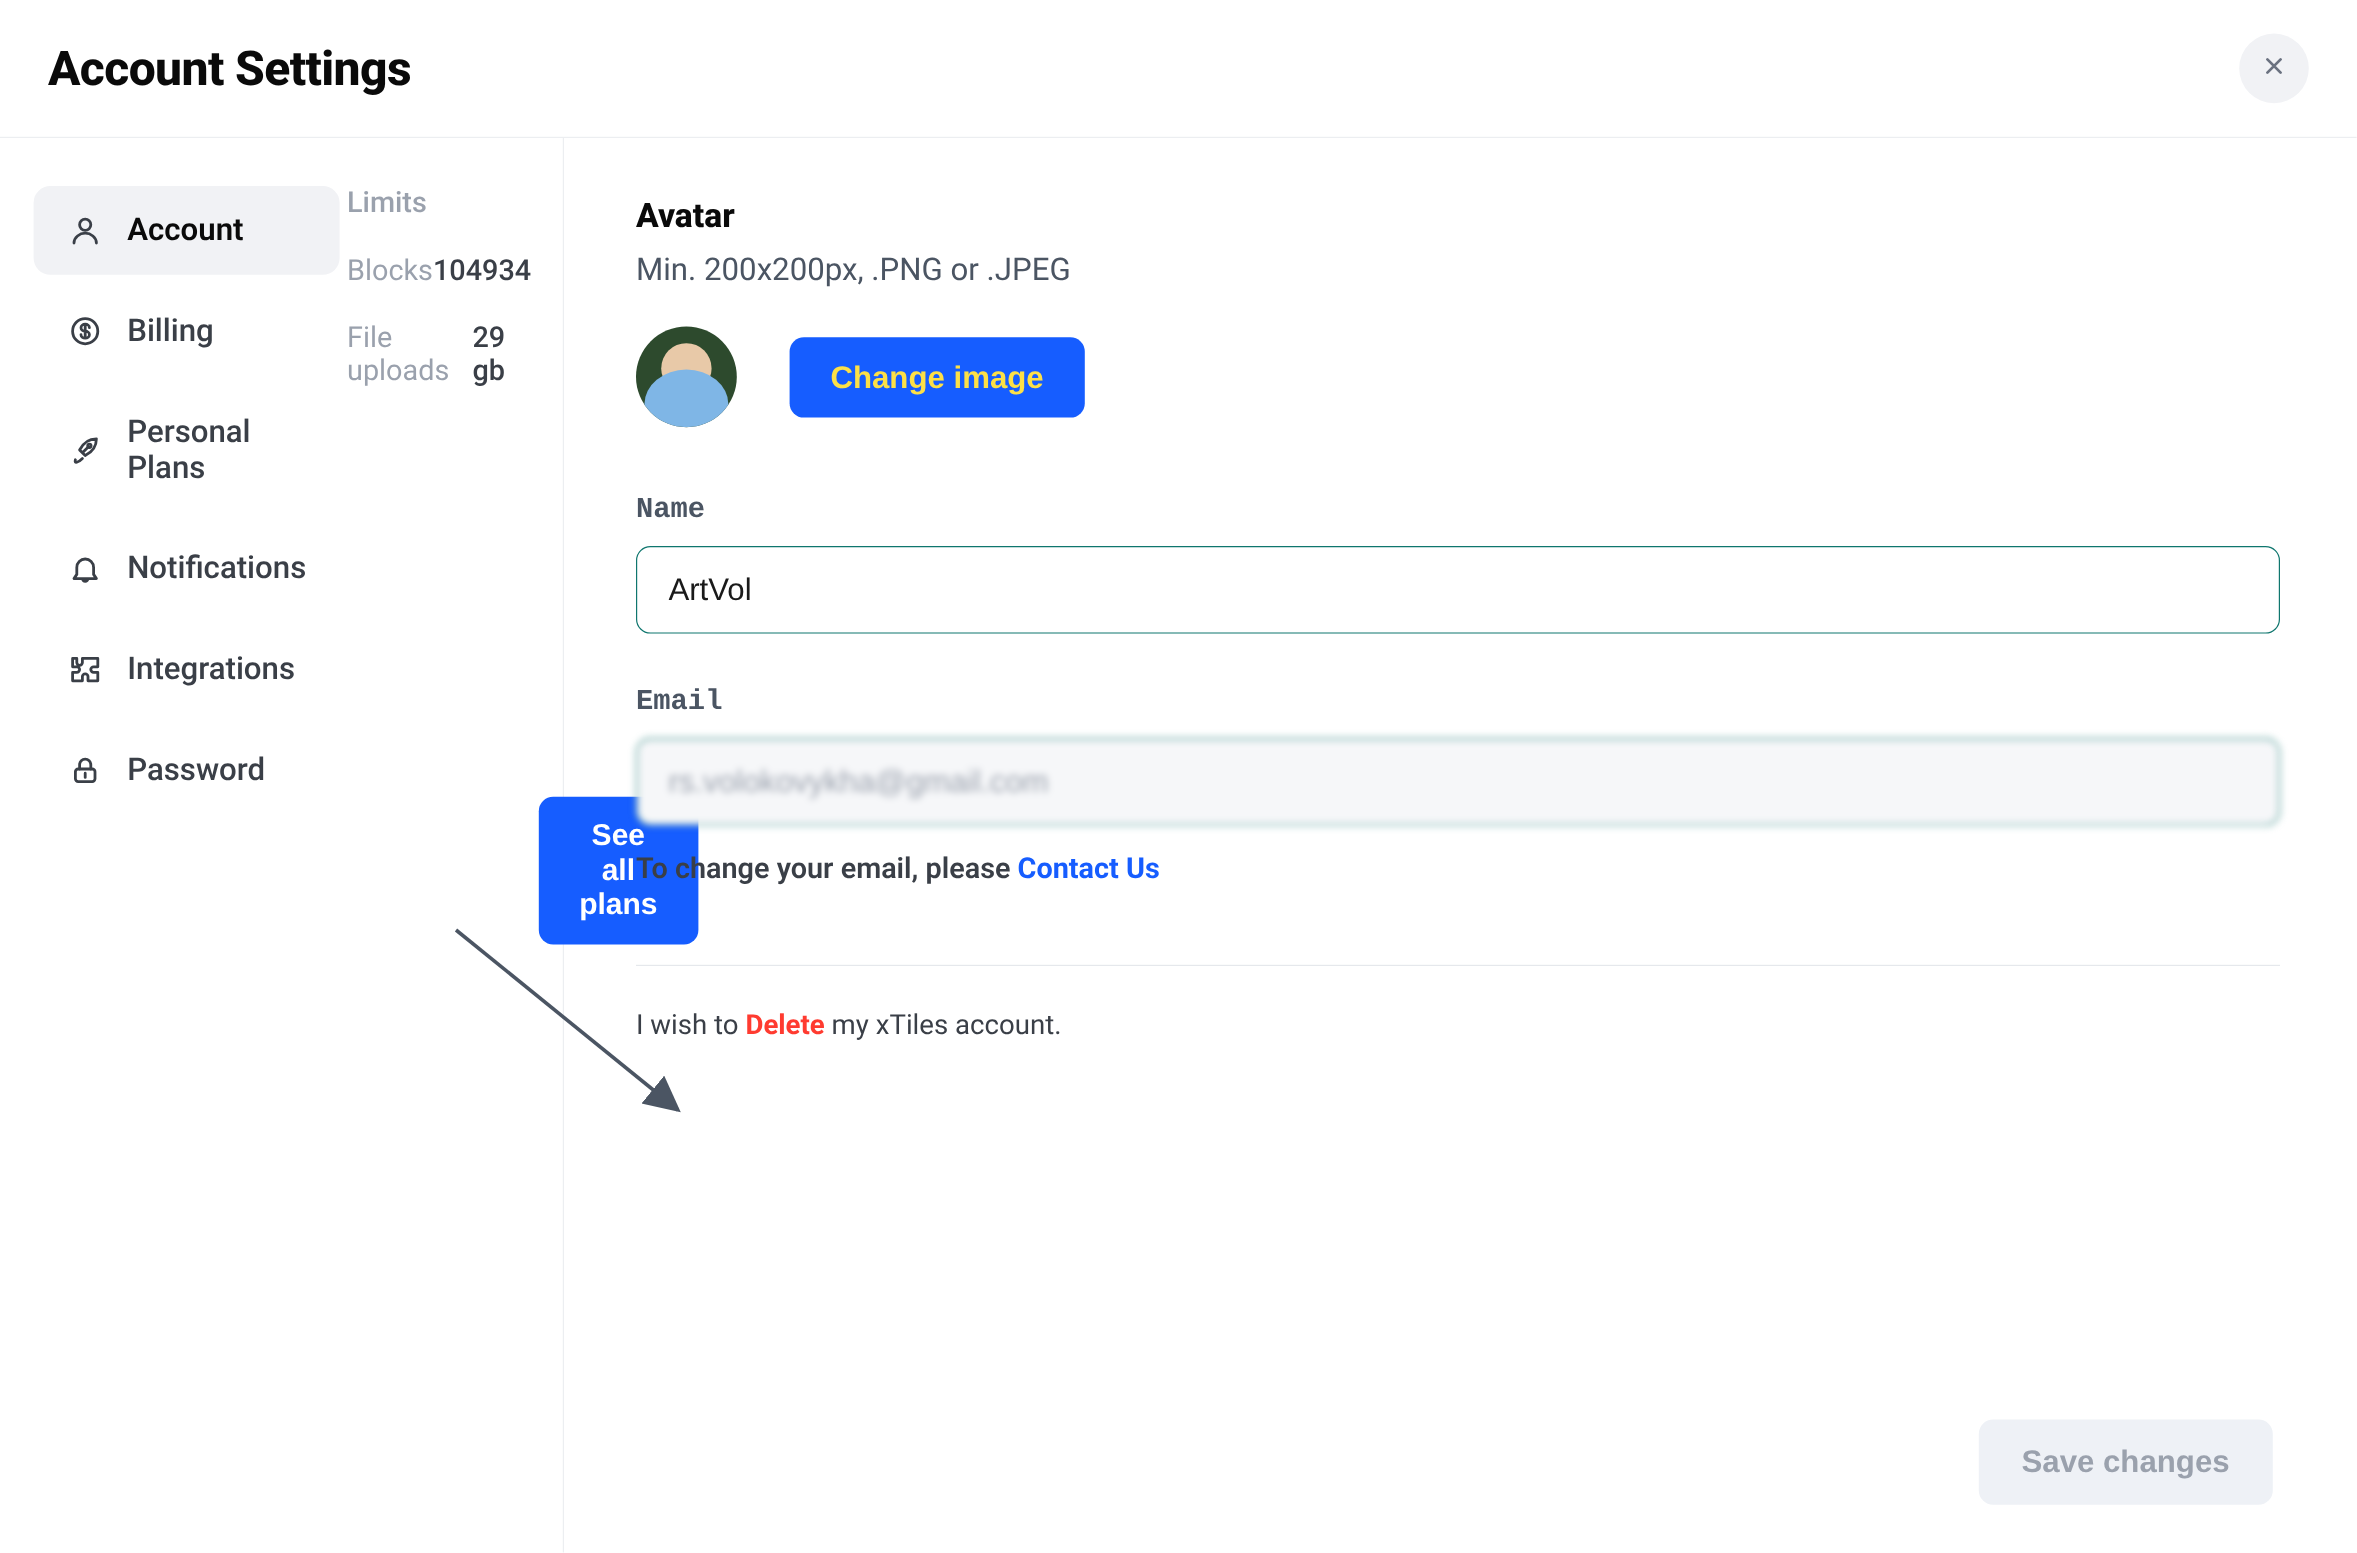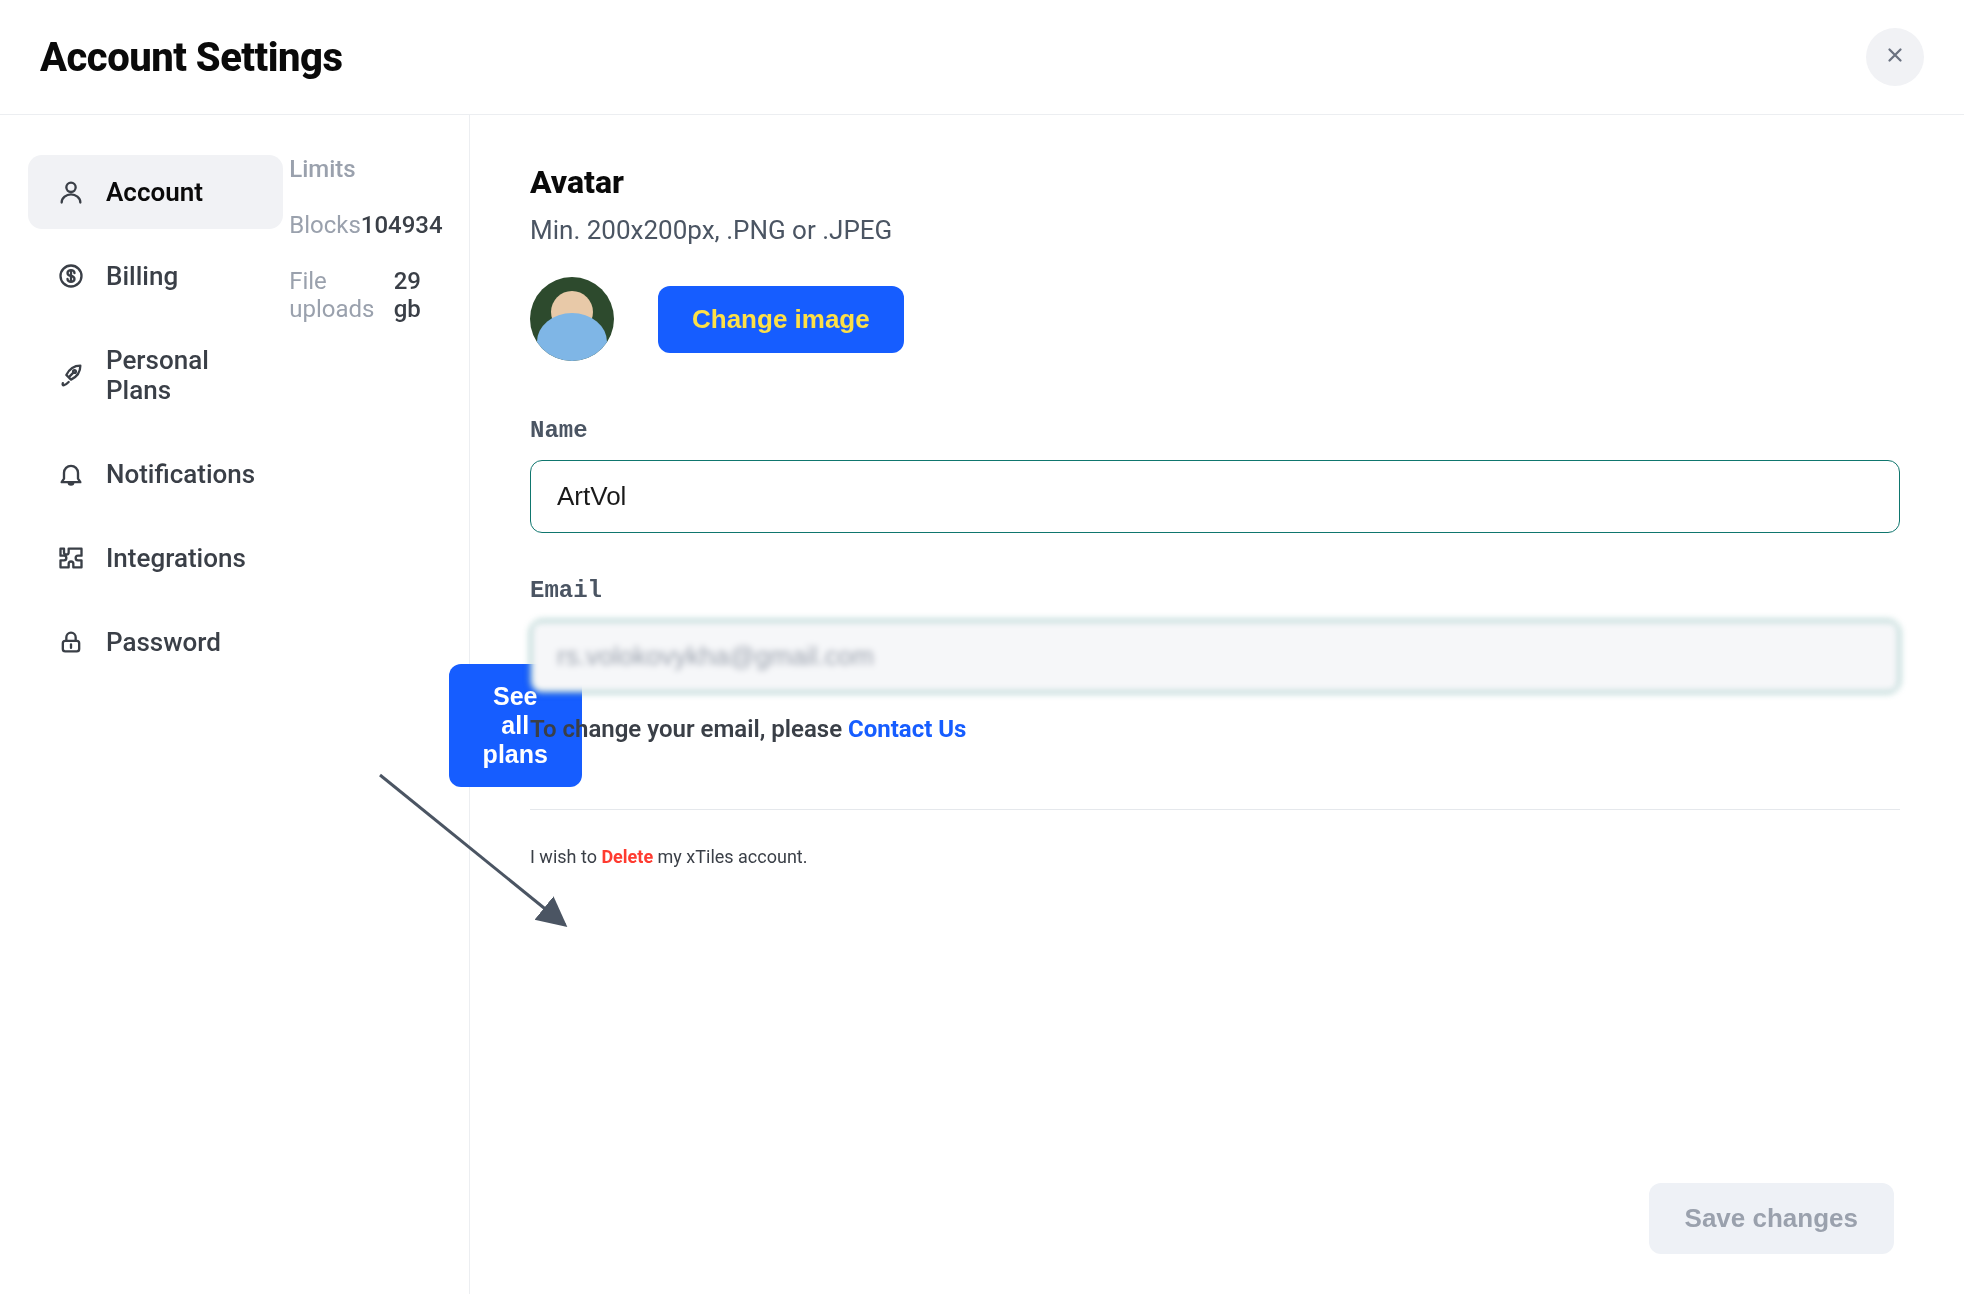--- a/index.html
+++ b/index.html
@@ -119,21 +119,21 @@
 
     
     .main {
       flex: 1;
       padding: 48px 60px 40px 60px;
       position: relative;
       display: flex;
       flex-direction: column;
     }
     .section-title {
-      font-size: 32px;
+      font-size: 28px;
       font-weight: 800;
       color: #0a0a0a;
       margin-bottom: 14px;
     }
     .section-sub {
       font-size: 26px;
       color: #4b5563;
       margin-bottom: 32px;
     }
     .avatar-row {
@@ -210,21 +210,21 @@
     }
     .email-hint a { color: #165dff; text-decoration: none; font-weight:700; }
 
     .divider {
       border: none;
       border-top: 1px solid #e5e8ec;
       margin: 22px 0 36px 0;
       max-width: 1370px;
     }
     .delete-line {
-      font-size: 18px;
+      font-size: 23px;
       color: #3a3f47;
     }
     .delete-link {
       color: #ff3b30;
       font-weight: 700;
       text-decoration: none;
       cursor: pointer;
     }
 
     .save-bar {

